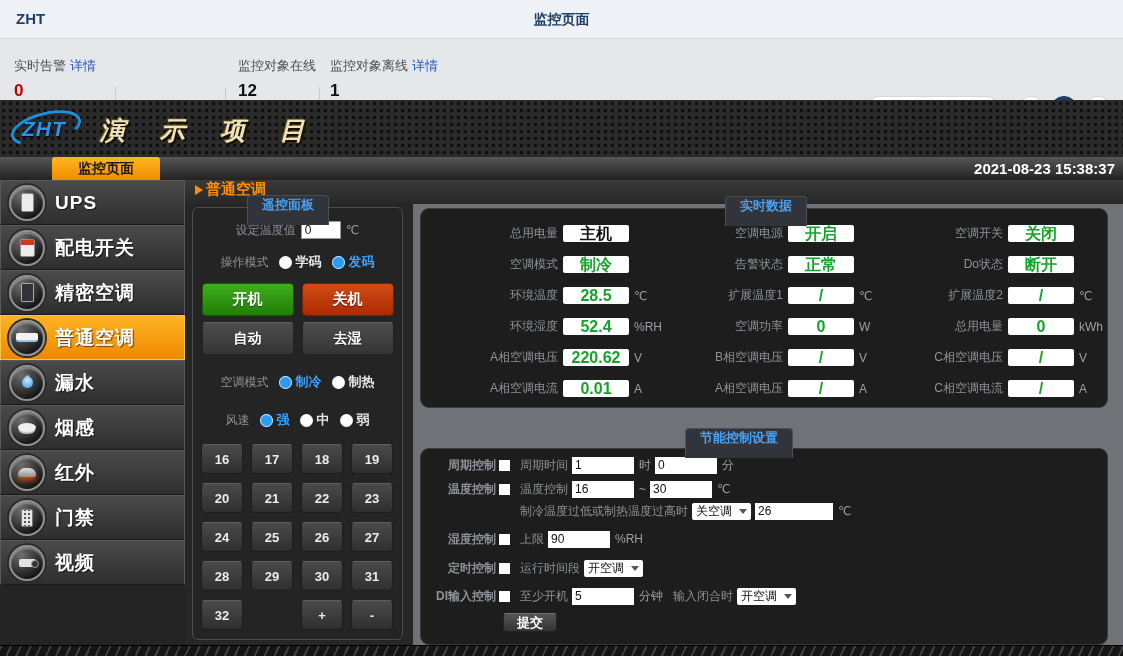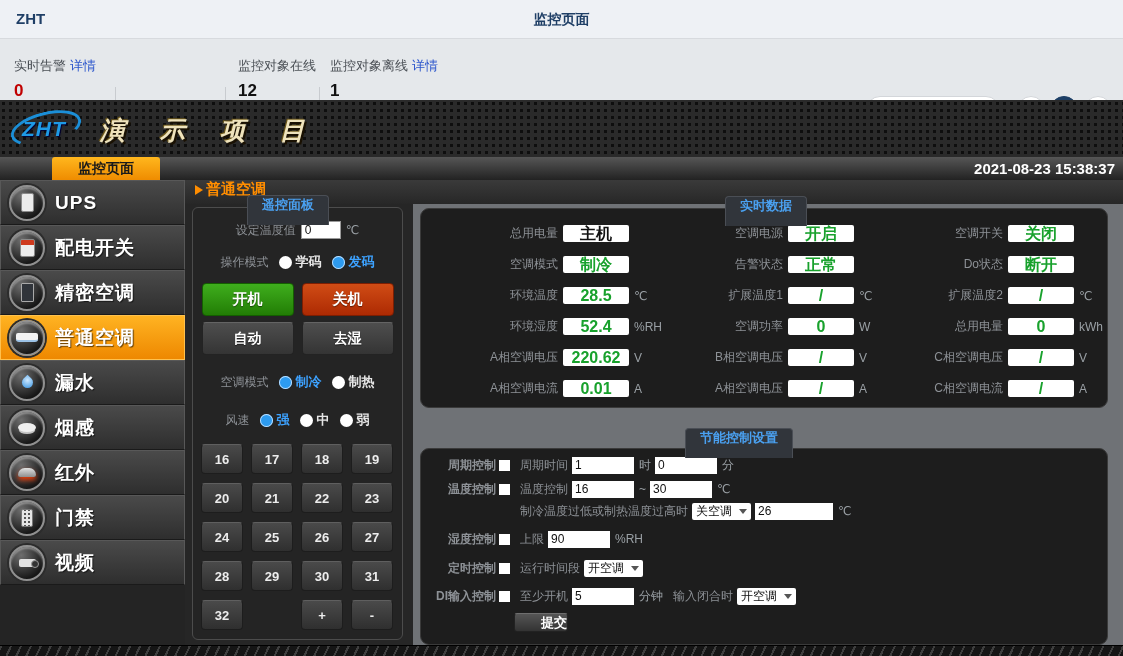--- a/index.html
+++ b/index.html
@@ -106,21 +106,21 @@
 
   
   .en-row { position:absolute; left:13px; display:flex; align-items:center; height:18px; }
   .grp { width:62px; text-align:right; font-weight:bold; font-size:12px; color:#8d9196; }
   .cb { width:11px; height:11px; background:#fff; margin-left:3px; }
   .flbl { font-size:12px; color:#8d9196; margin-left:10px; }
   .ei { height:17px; border:none; background:#fff; font-size:12px; padding:0 3px; color:#111; margin-left:4px; font-family:inherit; }
   .sel-box { height:17px; background:#fff; border-radius:2px; display:flex; align-items:center; padding:0 4px; margin-left:4px; cursor:pointer; }
   .sel-box .stxt { font-size:12px; color:#111; }
   .caret { width:0; height:0; border-left:4px solid transparent; border-right:4px solid transparent; border-top:5px solid #555; margin-left:7px; }
-  .submit-btn { position:absolute; left:93px; top:164px; width:54px; height:19px; background:linear-gradient(#555,#333); border:1px solid #222; border-top-color:#6e6e6e; border-radius:3px; color:#fff; font-size:13px; font-weight:bold; text-align:right; line-height:18px; cursor:pointer; }
+  .submit-btn { position:absolute; left:82px; top:164px; width:54px; height:19px; background:linear-gradient(#555,#333); border:1px solid #222; border-top-color:#6e6e6e; border-radius:3px; color:#fff; font-size:13px; font-weight:bold; text-align:center; line-height:18px; cursor:pointer; }
 
   .footer-stripe { position:absolute; left:0; top:645px; width:1123px; height:11px; background:repeating-linear-gradient(115deg,#3e3e3e 0 2px,#151515 2px 9px); border-top:1px solid #000; }
 </style>
 </head>
 <body>
 
 <div id="app">
 
   <div class="topbar">
     <span class="brand">ZHT</span>

